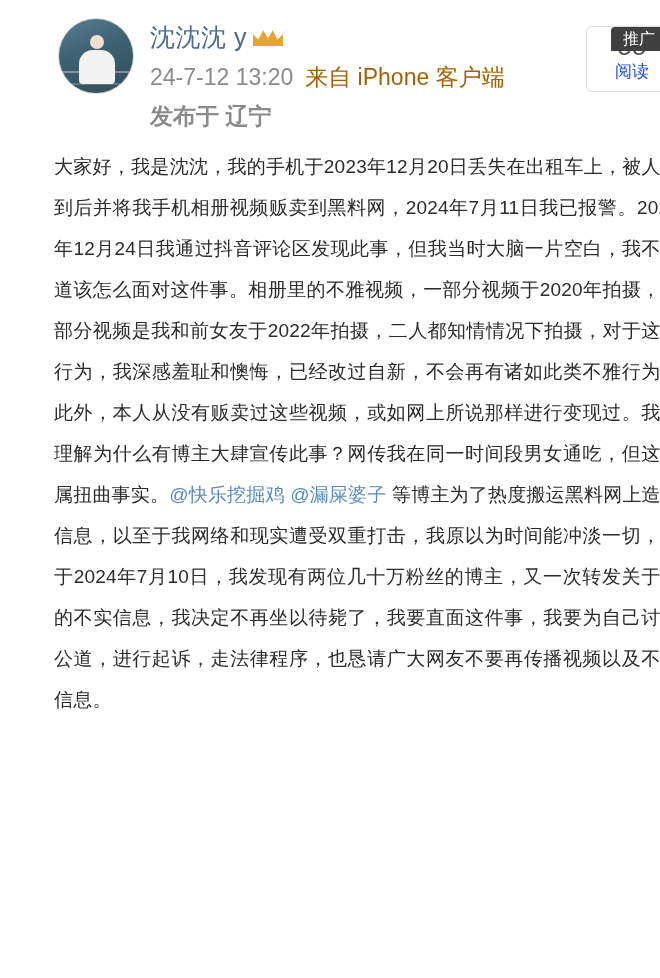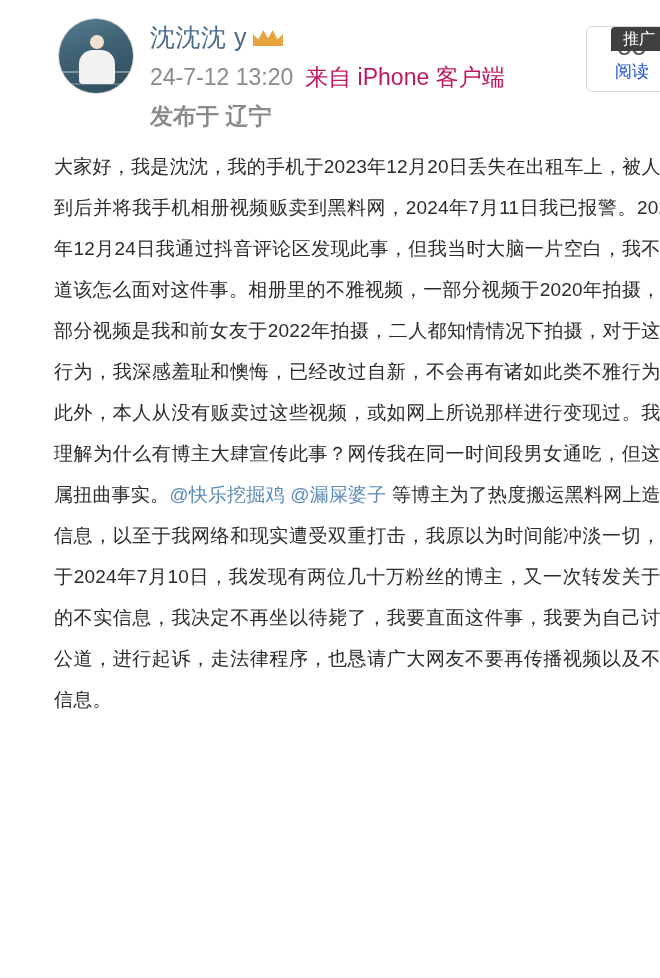--- a/index.html
+++ b/index.html
@@ -112,21 +112,21 @@
   .meta-line {
     margin-top: 10px;
     font-size: 23px;
     color: #8a8a8a;
     white-space: nowrap;
     display: flex;
     align-items: baseline;
     gap: 12px;
   }
   .meta-src {
-    color: #be185d;
+    color: #a16207;
   }
   .meta-loc {
     margin-top: 8px;
     font-size: 23px;
     color: #8a8a8a;
     font-weight: bold;
   }
 
   
   .read-box {

